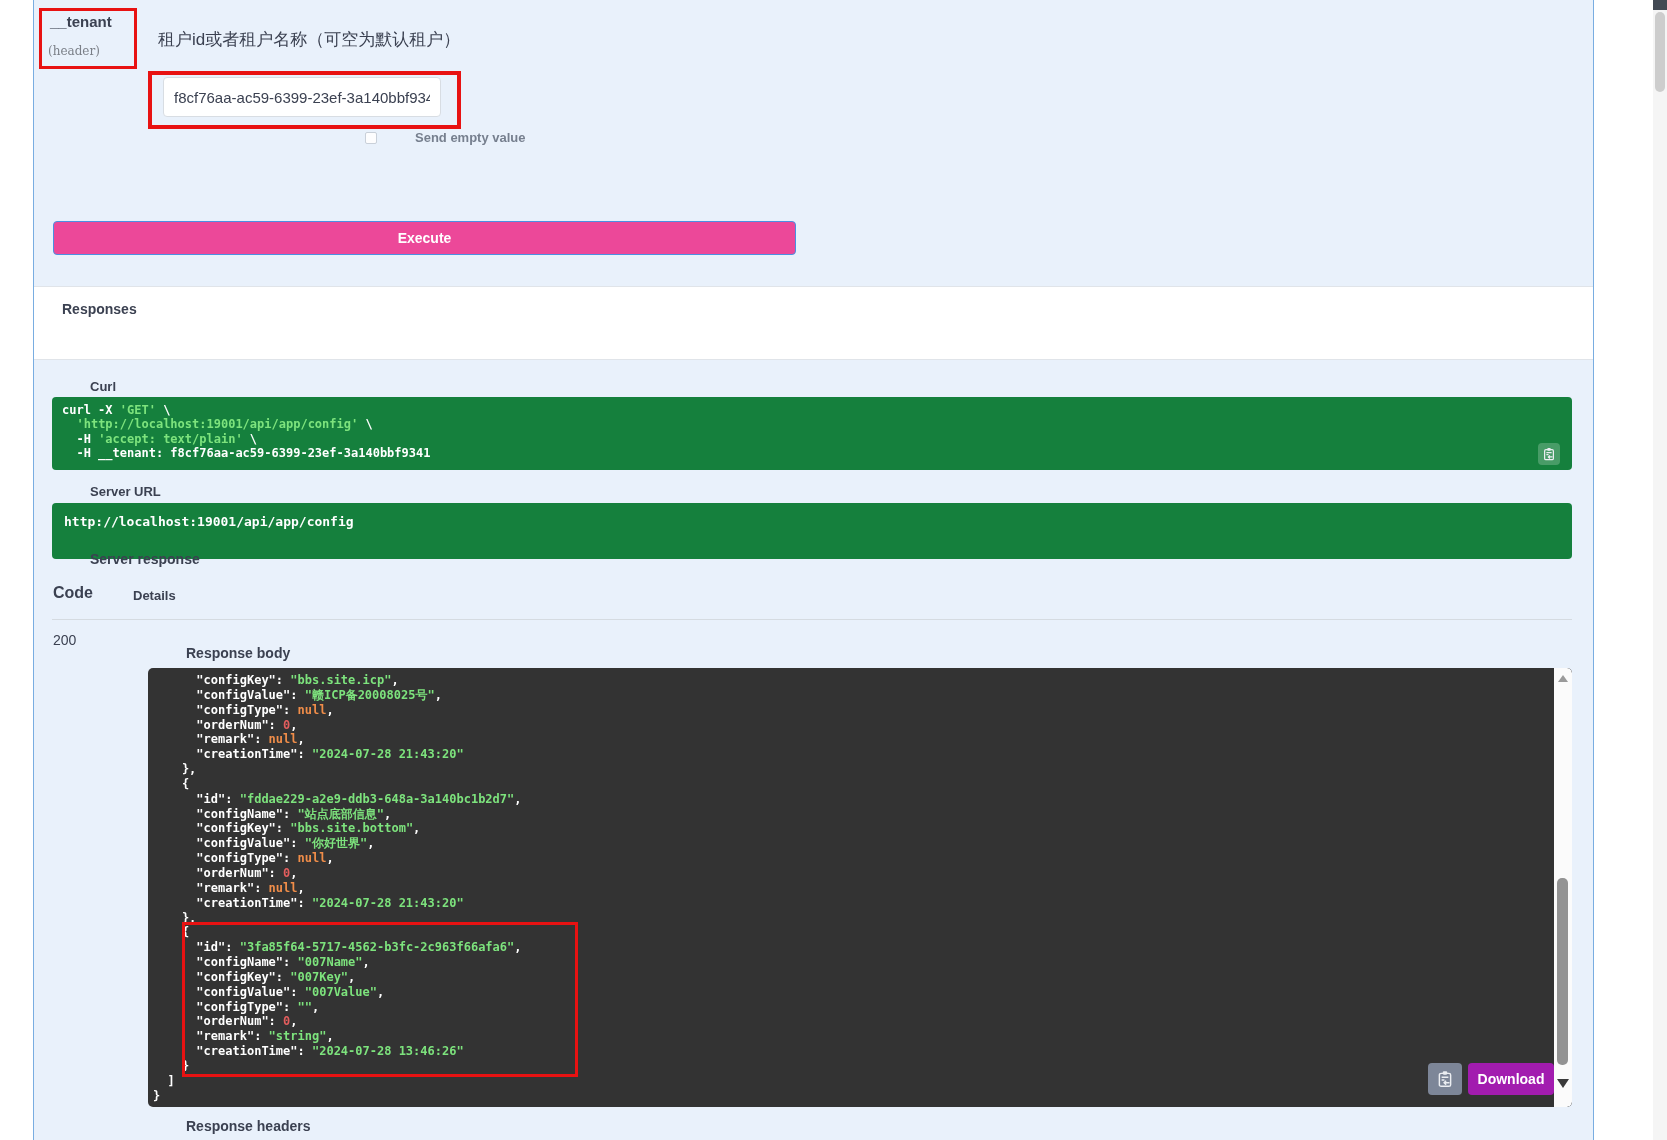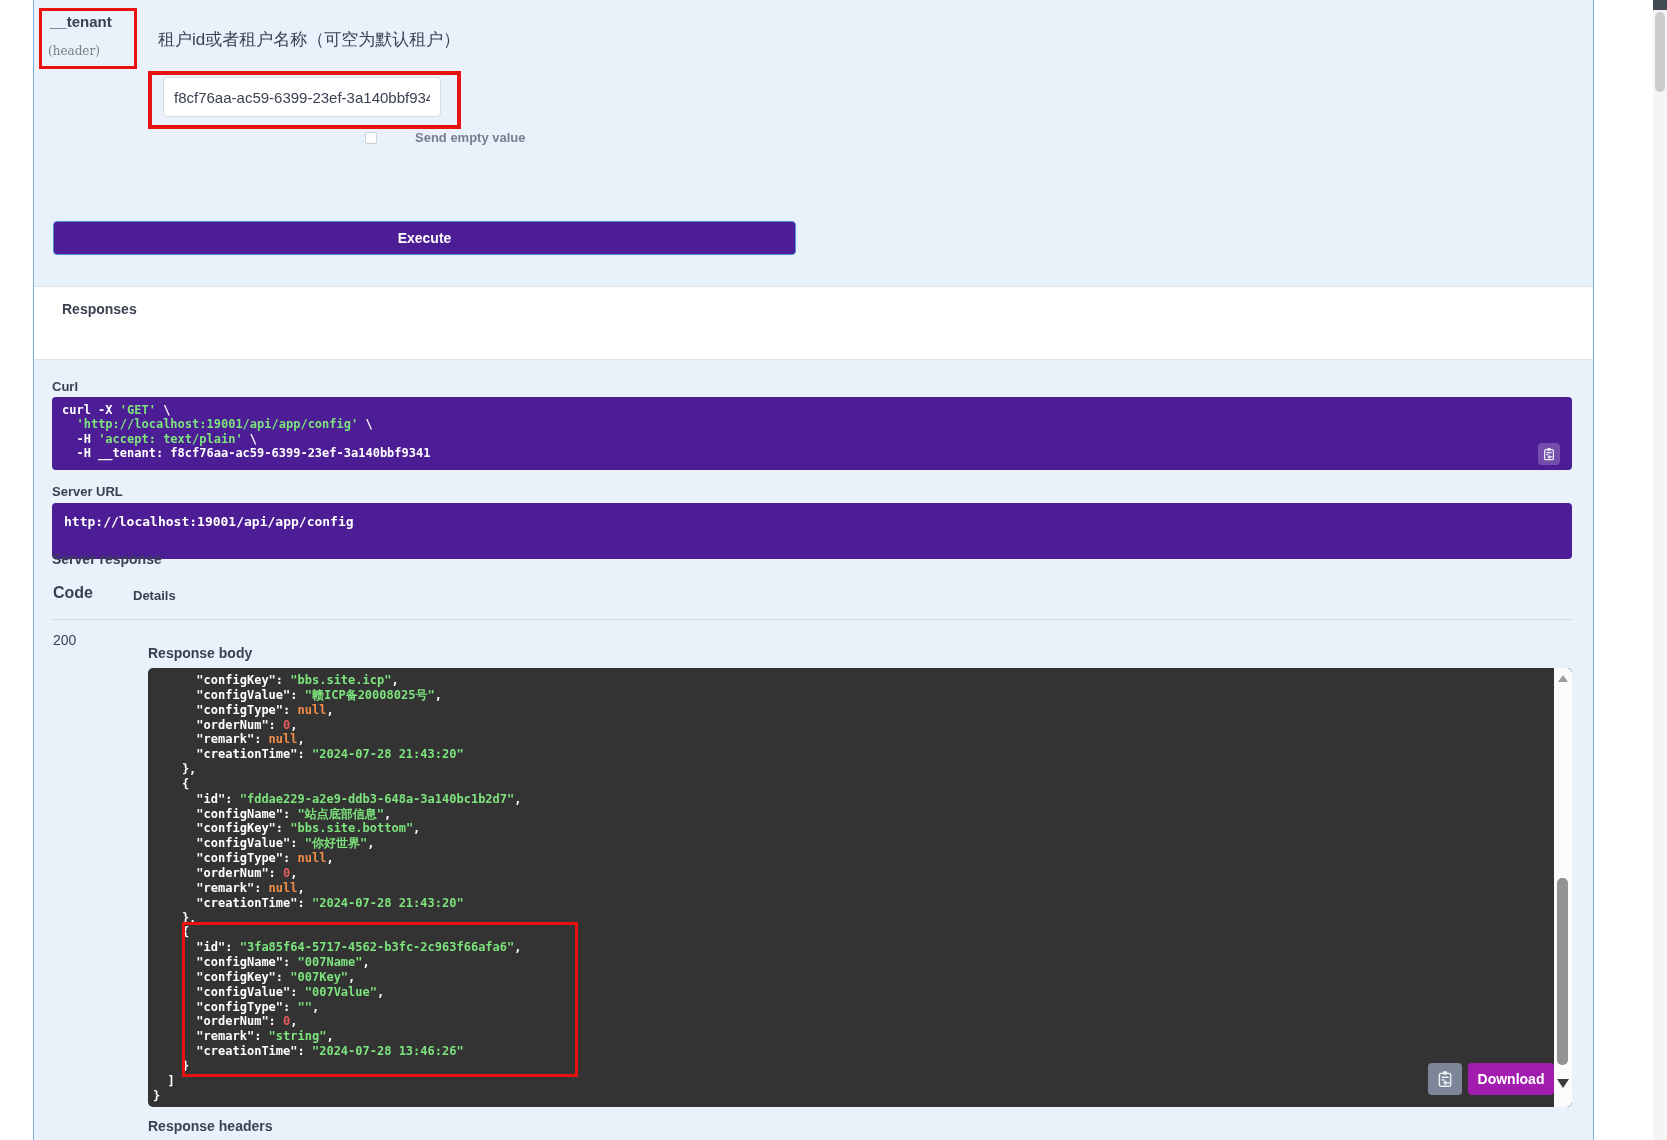--- a/index.html
+++ b/index.html
@@ -21,30 +21,30 @@
   .tenant-input { position:absolute; left:163px; top:77px; width:278px; height:40px;
                   background:#fff; border:1px solid #d8dde3; border-radius:4px;
                   font-family:"Liberation Sans", sans-serif; font-size:15px; color:#3b4151; padding:0 10px; }
 
   .send-empty-checkbox { position:absolute; left:365px; top:132px; width:12px; height:12px;
                   background:#fdfdfe; border:1px solid #c9d0d9; border-radius:2px; }
   .send-empty-label { position:absolute; left:415px; top:130px; font-size:13px; font-weight:700; color:#767f8e;text-align:center; }
 
   .btn { position:absolute; top:221px; height:34px; display:flex; align-items:center; justify-content:center;
          font-size:14px; font-weight:700; border-radius:4px; cursor:pointer; }
-  .btn-execute { left:53px; width:743px; background:#4c1d95; color:#fff; border:1px solid #4a90e2; }
+  .btn-execute { left:53px; width:743px; background:#ec4899; color:#fff; border:1px solid #4a90e2; }
   .btn-clear   { left:798px; width:774px; background:#f7fafd; color:#3b4151; border:1px solid #7d7d7d; border-radius:3px; }
 
   .responses-band { position:absolute; left:34px; top:286px; width:1559px; height:74px; background:#fff;
                     border-top:1px solid #e0e4e9; border-bottom:1px solid #e0e4e9; }
   .responses-title { position:absolute; left:62px; top:301px; font-size:14px; font-weight:700; color:#3b4151; }
 
-  .section-label { position:absolute; font-size:13px; font-weight:700; color:#3b4151; }
+  .section-label { position:absolute; font-size:13px; font-weight:700; color:#3b4151;margin-left:38px; }
 
-  .dark-block { position:absolute; background:#4c1d95; border-radius:4px;padding-left:21px; }
+  .dark-block { position:absolute; background:#15803d; border-radius:4px;padding-left:21px; }
   .code { font-family:"DejaVu Sans Mono","Liberation Mono",monospace; font-weight:700; font-size:12px;
           color:#fff; white-space:pre; }
   .tok-w { color:#ffffff; } .tok-g { color:#7de37d; } .tok-n { color:#f08d49; } .tok-d { color:#e25d5d; }
 
   .copy-btn { position:absolute; background:rgba(255,255,255,0.22); border-radius:4px;
               display:flex; align-items:center; justify-content:center; cursor:pointer; }
   .copy-btn svg { stroke:#eceef2; }
 
   .codehdr { position:absolute; font-weight:700; color:#3b4151; }
   .hrline { position:absolute; height:1px; background:#d5dbe1; }

